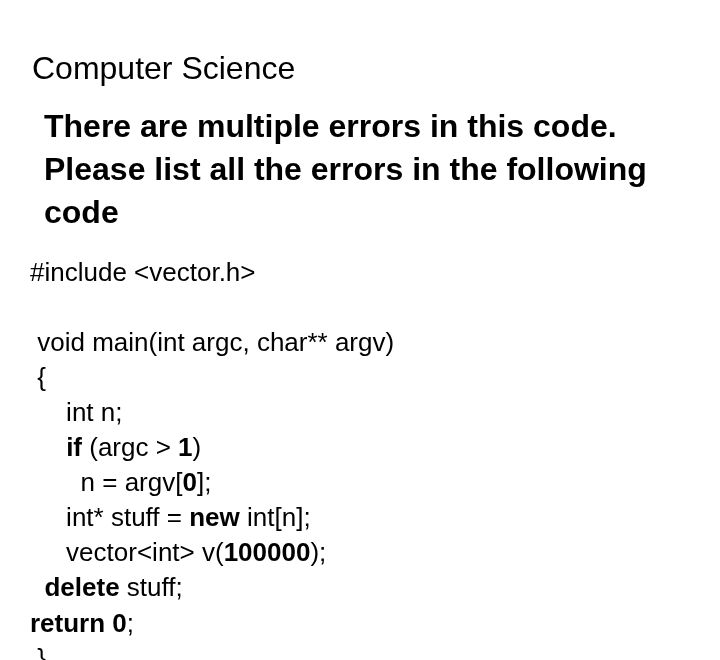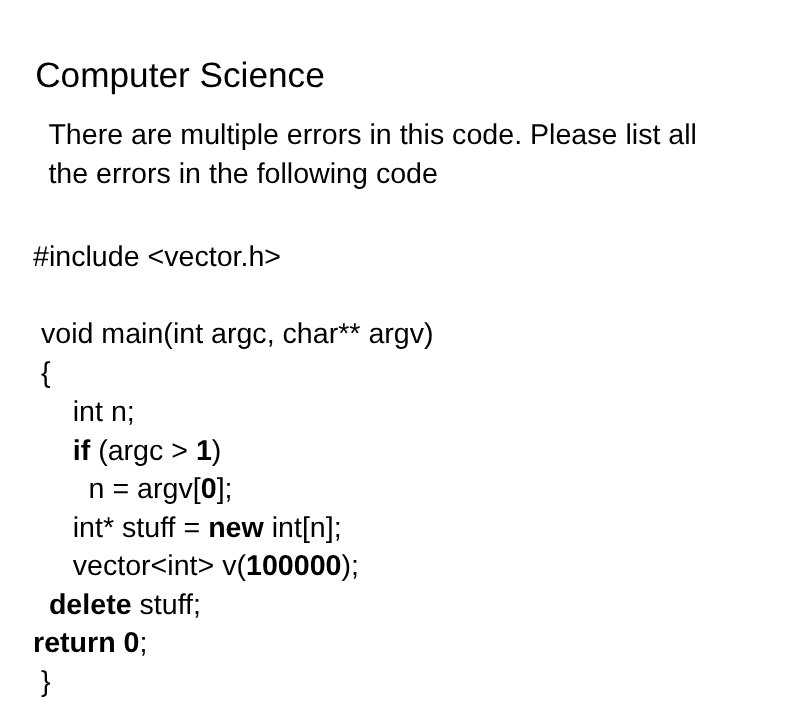--- a/index.html
+++ b/index.html
@@ -15,25 +15,25 @@
       color: #000000;
       padding: 50px 30px 30px 30px;
     }
     .subject {
       font-size: 32px;
       font-weight: 400;
       margin-bottom: 18px;
       margin-left: 2px;
     }
     .question {
-      font-size: 26px;
-      font-weight: 400;
+      font-size: 32px;
+      font-weight: 700;
       line-height: 1.35;
       margin-left: 14px;
-      margin-bottom: 41px;
+      margin-bottom: 20px;
       max-width: 620px;
     }
     .code-block {
       font-size: 26px;
       font-weight: 400;
       line-height: 1.35;
       margin-left: 0px;
       white-space: pre;
       font-family: -apple-system, BlinkMacSystemFont, 'Segoe UI', Helvetica, Arial, sans-serif;
     }

